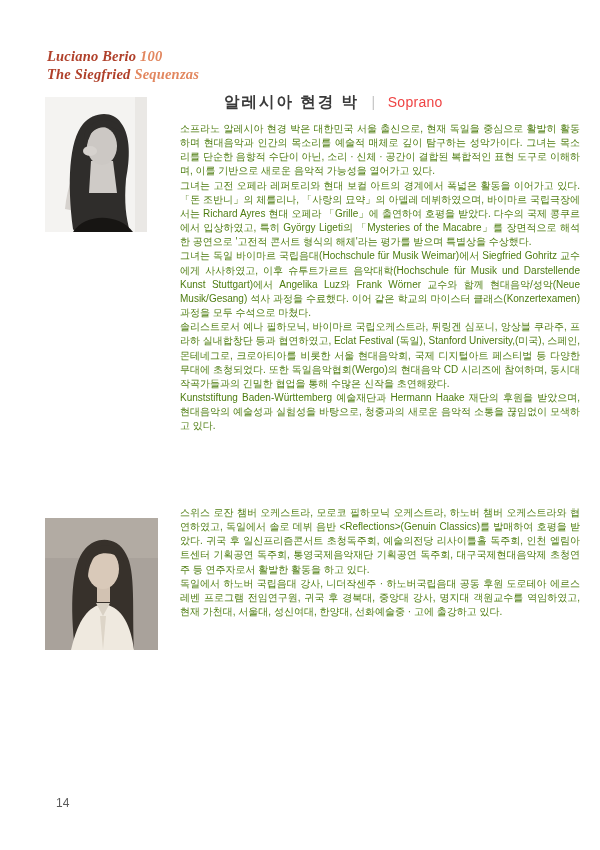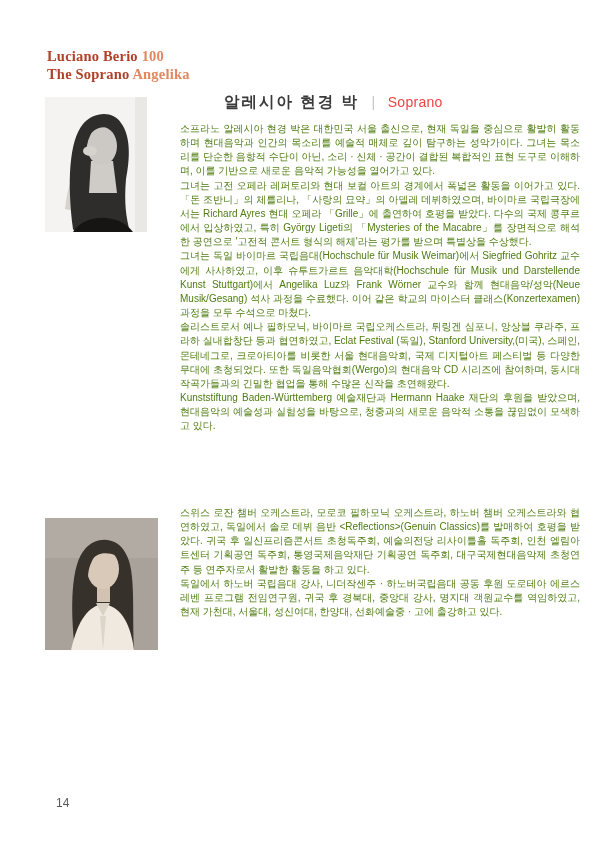--- a/index.html
+++ b/index.html
@@ -9,20 +9,21 @@
     background:#ffffff;
     font-family:"Liberation Sans","DejaVu Sans",sans-serif;
     overflow:hidden;
   }
   
   .series-header{position:absolute;left:47px;top:48px;}
   .h-line{
     font-family:"Liberation Serif","DejaVu Serif",serif;
     font-weight:bold;font-size:14.5px;line-height:17.5px;
     letter-spacing:0.2px;
+    font-style:italic;
   }
   .h-dark{color:#b0402a;}
   .h-accent{color:#e2875f;}
 
   
   .artist-photo{position:absolute;display:block;}
   .photo-1{left:45px;top:97px;width:102px;height:135px;}
   .photo-2{left:45px;top:518px;width:113px;height:132px;}
   .artist-photo svg{display:block;width:100%;height:100%;}
 
@@ -54,22 +55,22 @@
 <body>
 
 <div class="page">
 
   <div class="series-header">
     <div class="h-line">
       <span class="h-dark">Luciano Berio</span>
       <span class="h-accent">100</span>
     </div>
     <div class="h-line">
-      <span class="h-dark">The Soprano</span>
-      <span class="h-accent">Angelika</span>
+      <span class="h-dark">The Siegfried</span>
+      <span class="h-accent">Sequenzas</span>
     </div>
   </div>
 
   <div class="artist-photo photo-1">
     <svg viewBox="0 0 102 135" preserveAspectRatio="none">
       <rect width="102" height="135" fill="#f4f3f1"></rect>
       <rect x="90" width="12" height="135" fill="#eae8e5"></rect>
       <path d="M20 112 C22 90 30 66 44 52 L52 62 C40 74 32 94 30 114 Z" fill="#d6d2ce"></path>
       <path d="M28 132 C22 86 24 44 38 27 C48 15 68 13 76 26 C86 39 85 62 81 82 C79 106 81 120 85 135 L30 135 Z" fill="#2f2d2b"></path>
       <path d="M46 64 L68 64 L72 96 L44 96 Z" fill="#cfcbc7"></path>

